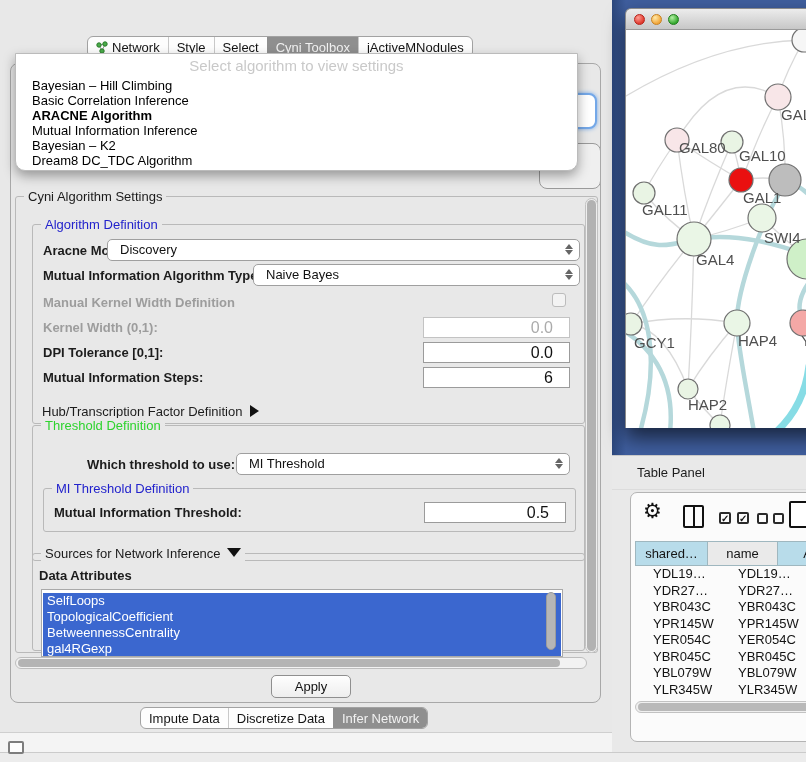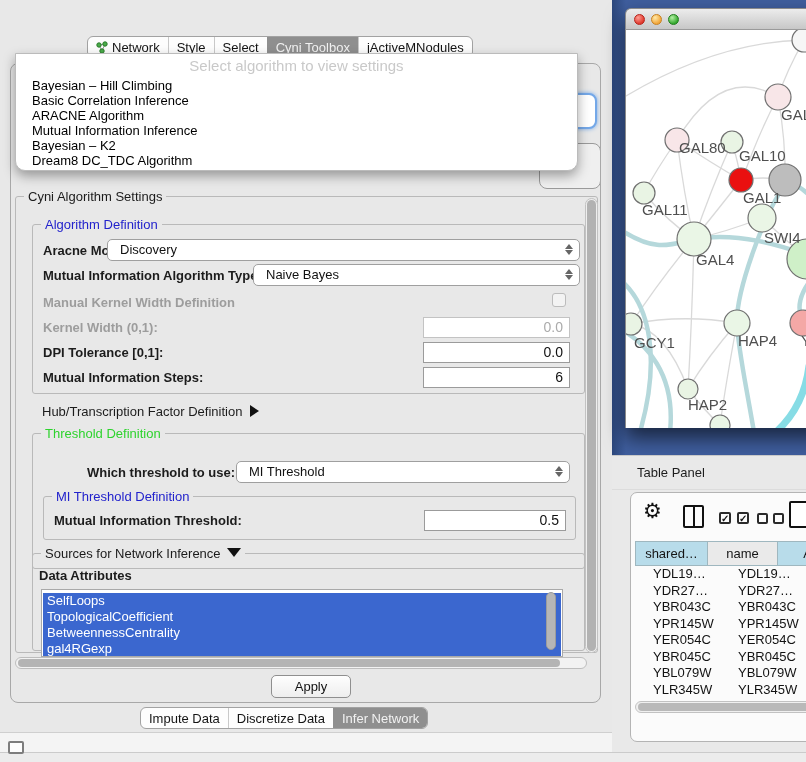--- a/index.html
+++ b/index.html
@@ -43,21 +43,21 @@
   .plain { position:absolute; font-size:13px; color:#1c1c1c; white-space:nowrap; }
 
   .combo { position:absolute; height:22px; background:#fff; border:1px solid #9f9f9f; border-radius:5px;
     font-size:13px; color:#111; line-height:20px; padding-left:12px; }
   .stepper { position:absolute; right:5px; top:3px; width:9px; }
   .stepper i { display:block; width:0; height:0; border-left:4px solid transparent; border-right:4px solid transparent; margin:1px 0; }
   .stepper .up { border-bottom:5px solid #666; }
   .stepper .dn { border-top:5px solid #666; }
 
   .tfield { position:absolute; height:21px; background:#fff; border:1px solid #9b9b9b;
-    font-size:14px; color:#111; line-height:19px; text-align:right; padding-right:6px; }
+    font-size:16px; color:#111; line-height:19px; text-align:right; padding-right:16px; }
   .tfield.dis { border-color:#c3c3c3; color:#ababab; }
 
   .cbox { position:absolute; width:14px; height:14px; border:1px solid #bcbcbc; background:#f3f3f3; border-radius:3px; }
 
   .arrow-right { display:inline-block; width:0; height:0; border-top:6px solid transparent; border-bottom:6px solid transparent; border-left:9px solid #111; vertical-align:-1px; margin-left:8px; }
   .arrow-down { display:inline-block; width:0; height:0; border-left:7px solid transparent; border-right:7px solid transparent; border-top:9px solid #111; vertical-align:1px; margin-left:6px; }
 
   
   .attr-list { position:absolute; left:28px; top:35px; width:522px; height:68px; background:#fff; border:1px solid #a9a9a9; overflow:hidden; padding-top:3px; }
   .attr-item { height:16px; line-height:16px; font-size:13px; color:#fff; background:#3b67cf; padding-left:4px; margin:0 1px; }
@@ -70,21 +70,21 @@
   .hscroll .thumb { position:absolute; left:2px; top:1px; width:95%; height:8px; background:#b4b4b4; border-radius:4px; }
 
   .apply-btn { position:absolute; left:260px; top:611px; width:80px; height:23px; background:linear-gradient(#fefefe,#eee);
     border:1px solid #8f8f8f; border-radius:5px; font-size:13px; color:#111; text-align:center; line-height:21px; }
 
   
   .popup { position:absolute; left:15px; top:53px; width:563px; height:118px; background:#fff;
     border:1px solid #bbb; border-radius:0 0 10px 10px; box-shadow:0 5px 12px rgba(0,0,0,.35); z-index:40; overflow:hidden; }
   .pop-placeholder { height:24px; line-height:24px; text-align:center; font-size:15px; color:#c9c9c9; }
   .pop-item { height:15px; line-height:15px; font-size:13px; color:#000; padding-left:16px; white-space:nowrap; }
-  .pop-item.bold { font-weight:normal; }
+  .pop-item.bold { font-weight:bold; }
 
   
   #desktop { position:absolute; left:612px; top:0; width:194px; height:455px;
     background:linear-gradient(90deg,#2c477c 0,#3f5e9e 14px); }
   #net-window { position:absolute; left:13px; top:8px; width:200px; height:420px;
     border-radius:6px 6px 0 0; box-shadow:0 10px 20px rgba(0,0,0,.6); }
   .net-titlebar { height:22px; background:linear-gradient(#ececec,#c7c7c7); border:1px solid #8a8a8a; border-bottom:1px solid #9a9a9a; border-radius:6px 6px 0 0; position:relative; }
   .light { position:absolute; top:5px; width:11px; height:11px; border-radius:50%; }
   .light.red { left:8px; background:radial-gradient(circle at 35% 30%, #ff9d94, #e03a2e 70%); border:1px solid #b5221a; }
   .light.yellow { left:25px; background:radial-gradient(circle at 35% 30%, #ffe9a8, #f2a63a 70%); border:1px solid #c7801f; }
@@ -152,21 +152,21 @@
         </span>
       </div>
 
     <div class="cp-content">
       <div class="frag-a"></div>
       <div class="frag-b"></div>
 
       <div class="group" style="left:4px; top:132px; width:583px; height:457px;">
         <span class="gtitle">Cyni Algorithm Settings</span>
 
-        <div class="group" style="left:16px; top:27px; width:553px; height:170px;">
+        <div class="group" style="left:16px; top:27px; width:553px; height:200px;">
           <span class="gtitle blue">Algorithm Definition</span>
 
           <span class="lbl" style="left:10px; top:18px;">Aracne Mode:</span>
           <div class="combo" style="left:74px; top:14px; width:473px;">
             <span>Discovery</span>
             <span class="stepper">
                 <i class="up"></i>
                 <i class="dn"></i>
               </span>
           </div>
@@ -190,21 +190,21 @@
           <div class="tfield" style="left:390px; top:117px; width:147px;">0.0</div>
 
           <span class="lbl" style="left:10px; top:145px;">Mutual Information Steps:</span>
           <div class="tfield" style="left:390px; top:142px; width:147px;">6</div>
         </div>
 
         <div class="plain" style="left:26px; top:207px;">
           <span>Hub/Transcription Factor Definition</span><span class="arrow-right"></span>
         </div>
 
-        <div class="group" style="left:16px; top:236px; width:553px; height:136px;">
+        <div class="group" style="left:16px; top:228px; width:553px; height:136px;">
           <span class="gtitle green">Threshold Definition</span>
 
           <span class="lbl" style="left:54px; top:31px;">Which threshold to use:</span>
           <div class="combo" style="left:203px; top:27px; width:334px;">
             <span>MI Threshold</span>
             <span class="stepper">
                 <i class="up"></i>
                 <i class="dn"></i>
               </span>
           </div>

